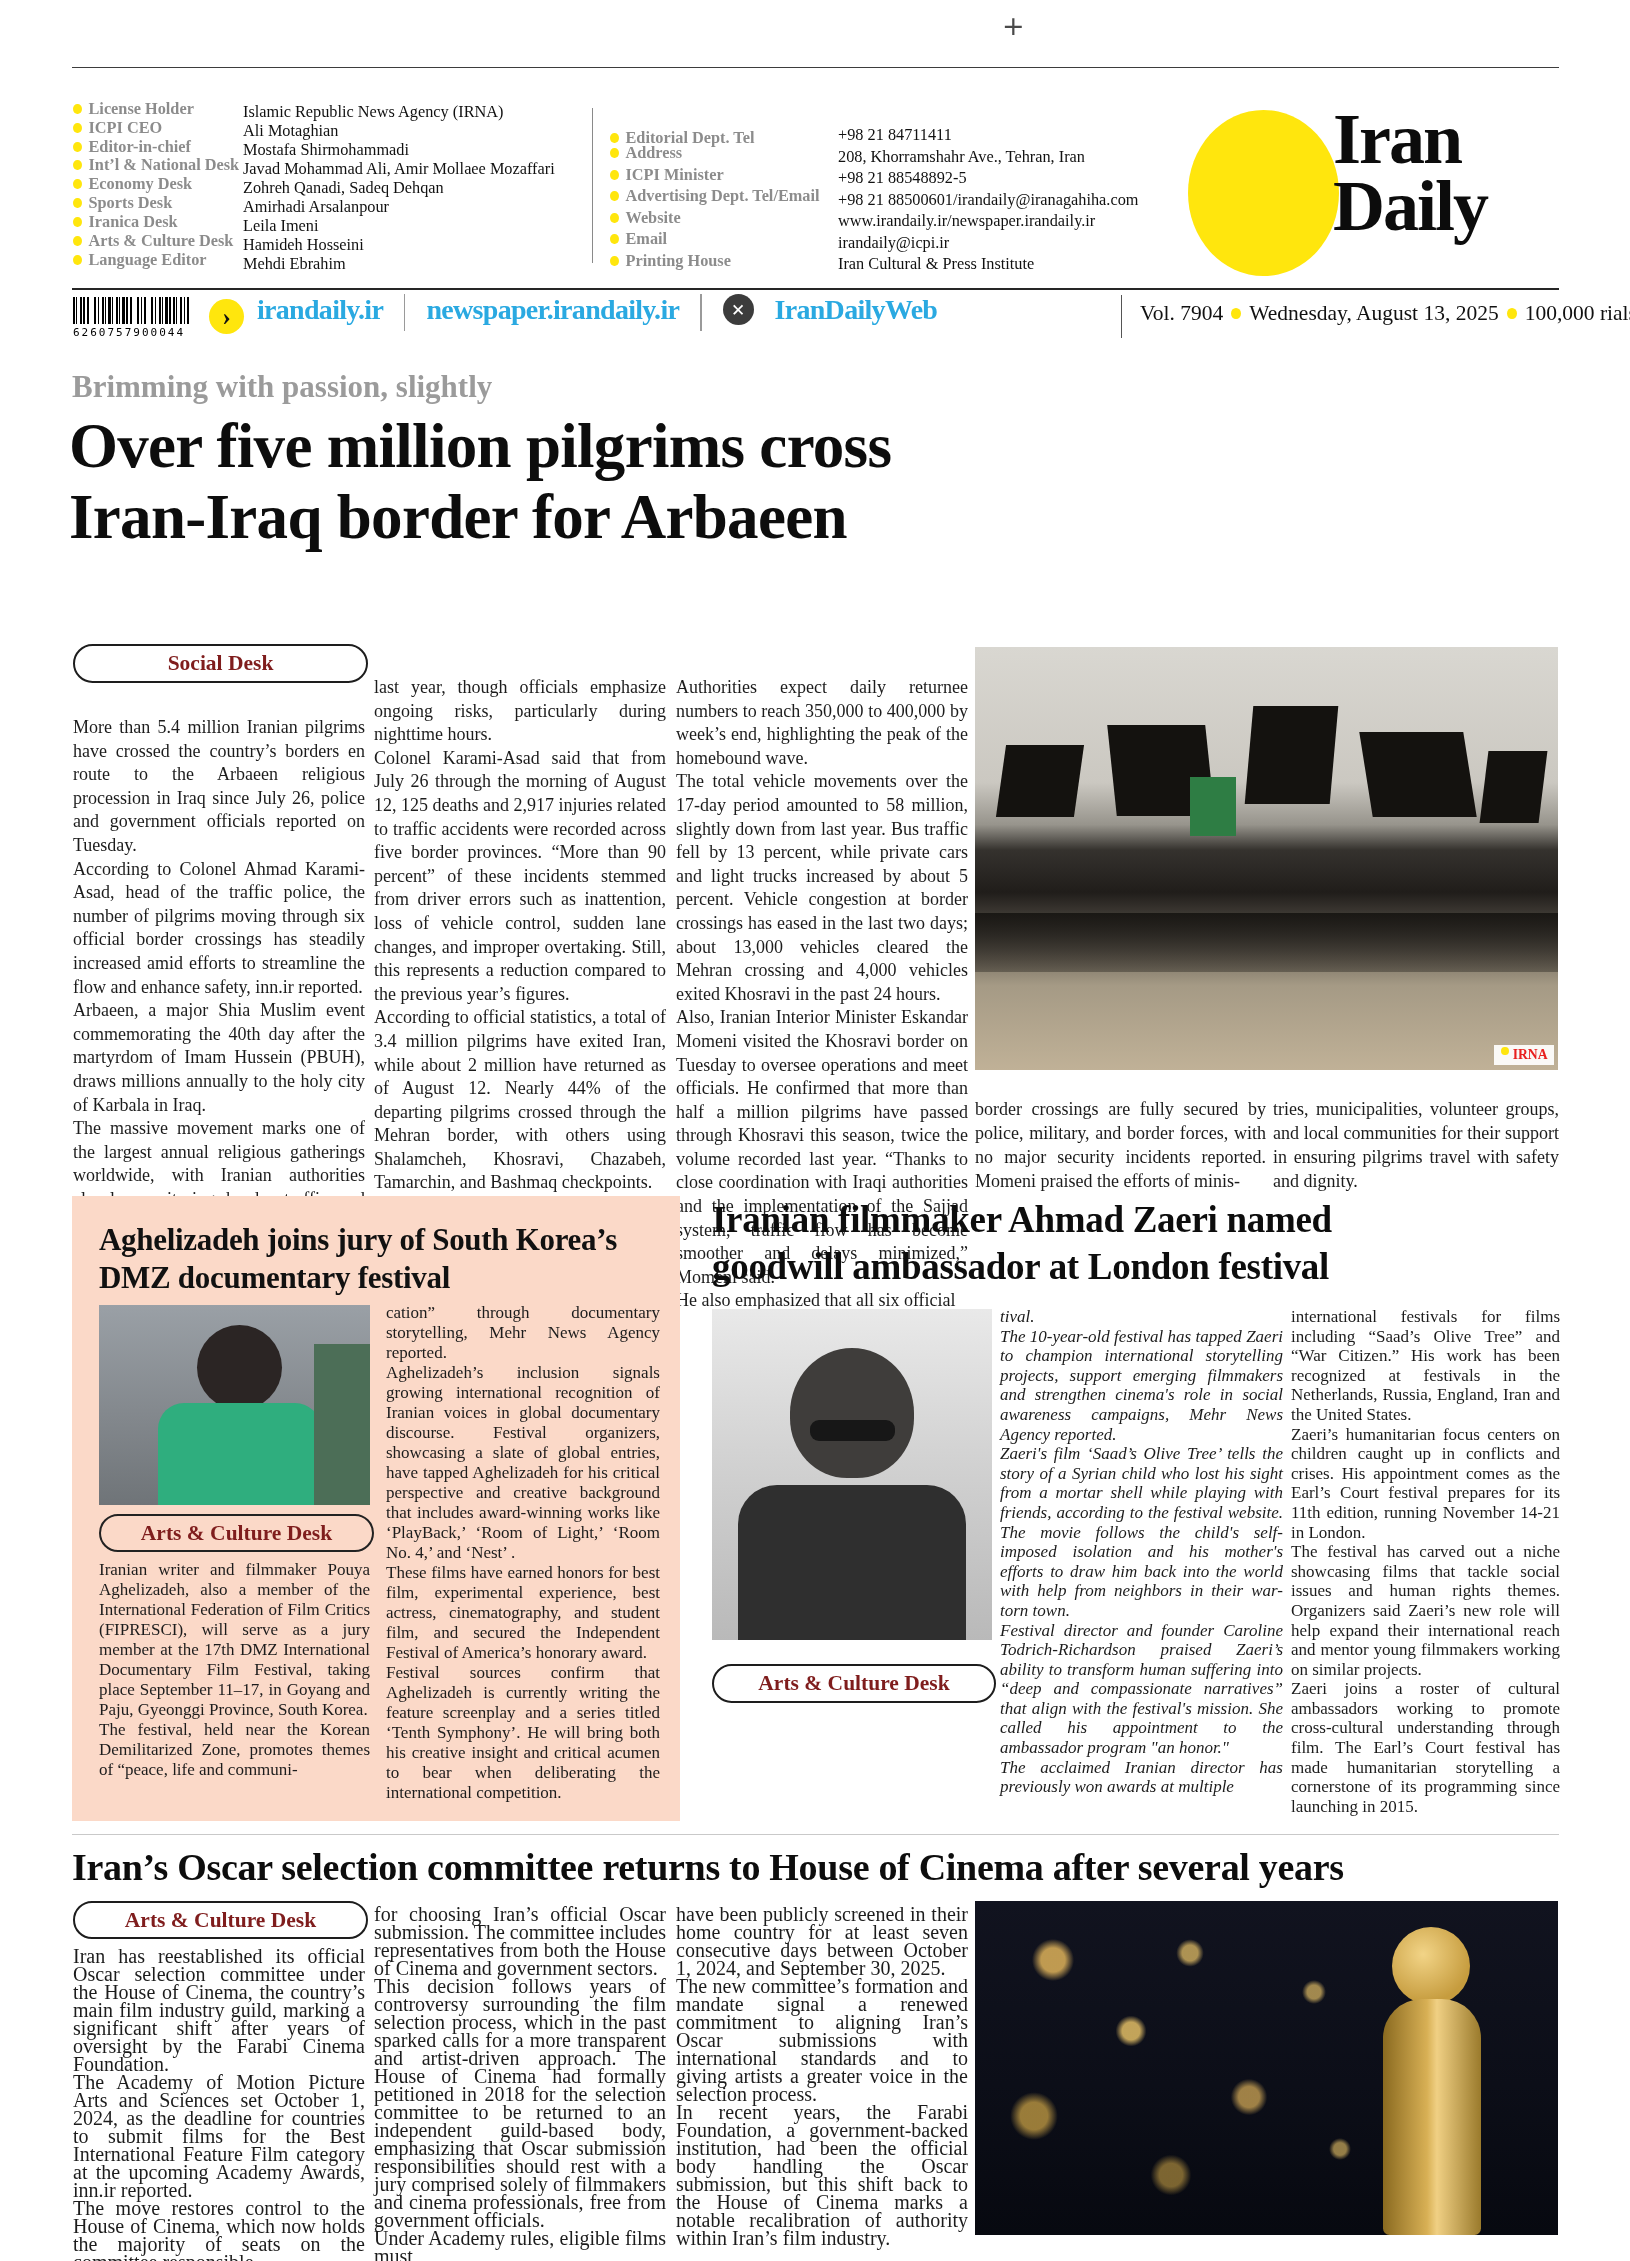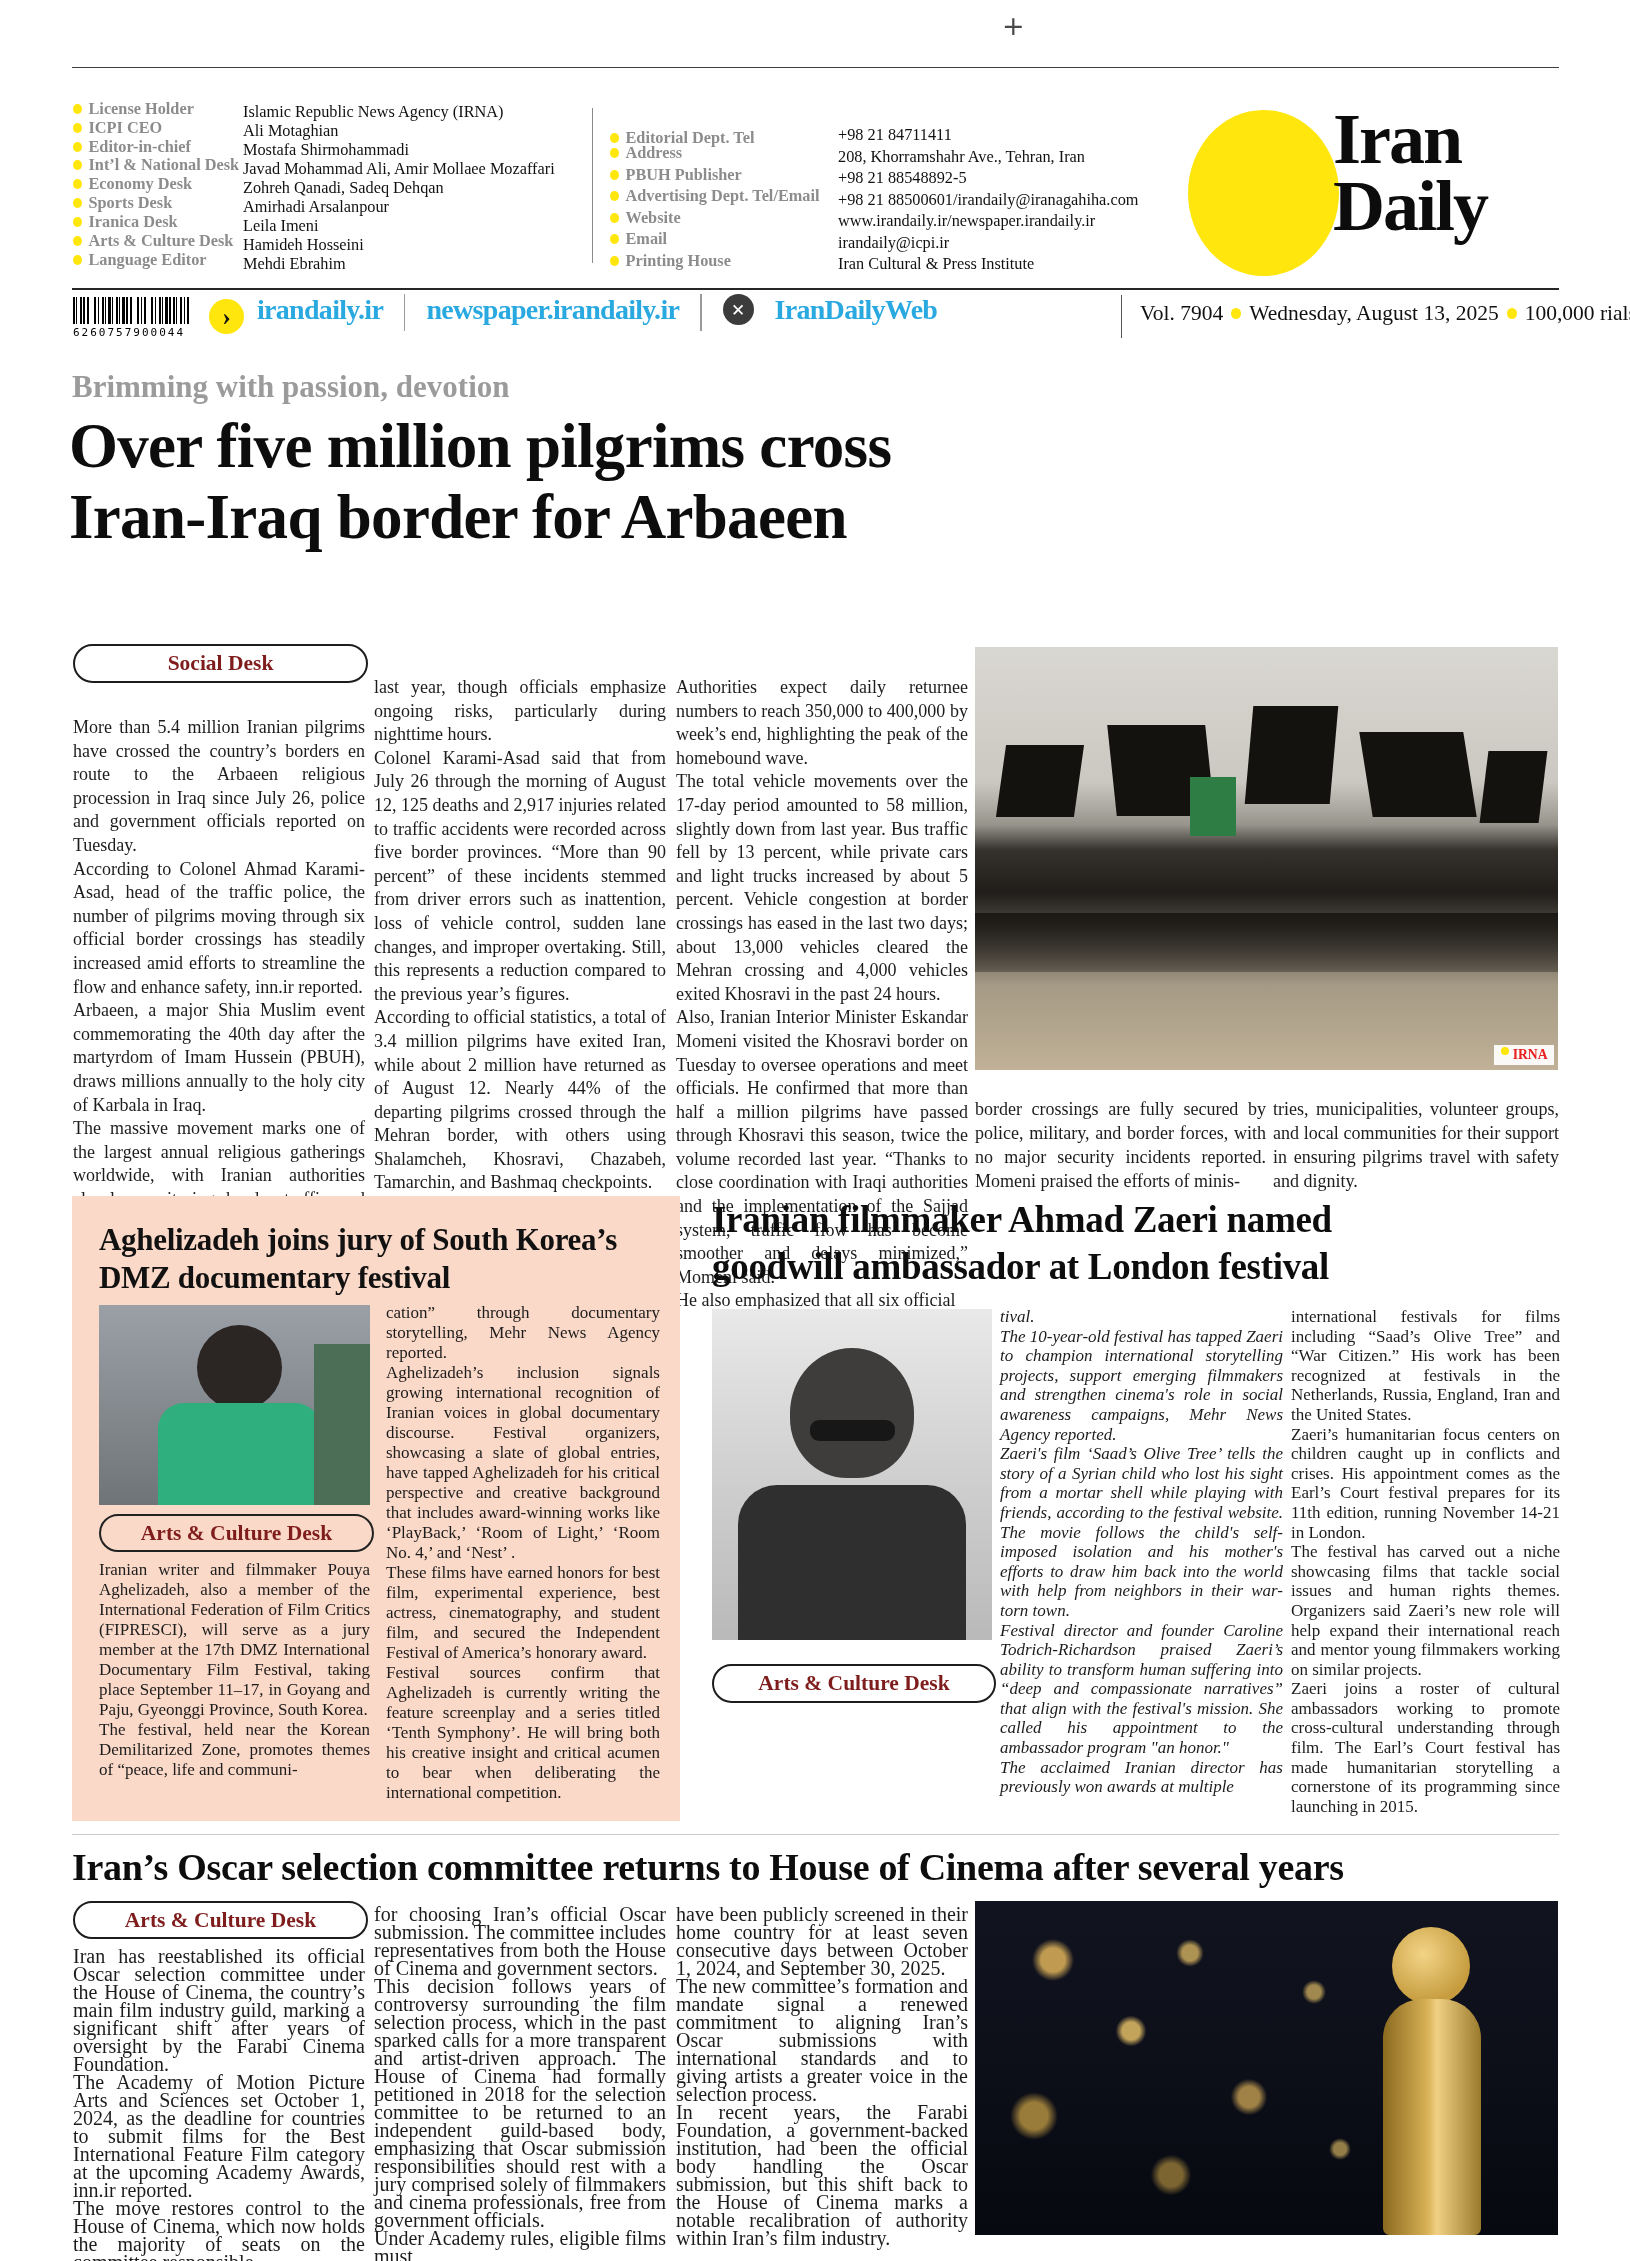--- a/index.html
+++ b/index.html
@@ -117,21 +117,21 @@
         <span class="mast-label">Editorial Dept. Tel</span>
       </div>
     <div class="mast-value" style="left:838px;top:125px;">+98 21 84711411</div>
     <div class="mast-row" style="left:610px;top:144px;">
         <span class="dot"></span>
         <span class="mast-label">Address</span>
       </div>
     <div class="mast-value" style="left:838px;top:147px;">208, Khorramshahr Ave., Tehran, Iran</div>
     <div class="mast-row" style="left:610px;top:166px;">
         <span class="dot"></span>
-        <span class="mast-label">PBUH Publisher</span>
+        <span class="mast-label">ICPI Minister</span>
       </div>
     <div class="mast-value" style="left:838px;top:168px;">+98 21 88548892-5</div>
     <div class="mast-row" style="left:610px;top:187px;">
         <span class="dot"></span>
         <span class="mast-label">Advertising Dept. Tel/Email</span>
       </div>
     <div class="mast-value" style="left:838px;top:190px;">+98 21 88500601/irandaily@iranagahiha.com</div>
     <div class="mast-row" style="left:610px;top:209px;">
         <span class="dot"></span>
         <span class="mast-label">Website</span>
@@ -178,21 +178,21 @@
 
   <div class="issue" style="left:1140px;top:301px;">
     <span>Vol. 7904</span>
     <span class="dot"></span>
     <span>Wednesday, August 13, 2025</span>
     <span class="dot"></span>
     <span>100,000 rials</span>
 
   </div>
 
-  <div class="kicker" style="left:72px;top:369px;">Brimming with passion, devotion</div>
+  <div class="kicker" style="left:72px;top:369px;">Brimming with passion, slightly</div>
   <div class="headline1" style="left:69px;top:411px;width:1434px;">Over five million pilgrims cross
 Iran-Iraq border for Arbaeen</div>
 
   <div class="pill" style="left:73px;top:644px;width:291px;height:35px;">
       <span>Social Desk</span>
     </div>
   <div class="bodycol lead-col" style="left:73px;top:692px;width:292px;height:483px;">More than 5.4 million Iranian pilgrims have crossed the country’s borders en route to the Arbaeen religious procession in Iraq since July 26, police and government officials reported on Tuesday.
 According to Colonel Ahmad Karami-Asad, head of the traffic police, the number of pilgrims moving through six official border crossings has steadily increased amid efforts to streamline the flow and enhance safety, inn.ir reported.
 Arbaeen, a major Shia Muslim event commemorating the 40th day after the martyrdom of Imam Hussein (PBUH), draws millions annually to the holy city of Karbala in Iraq.
 The massive movement marks one of the largest annual religious gatherings worldwide, with Iranian authorities closely monitoring border traffic and road safety. Despite the surge in crossings, fatal accidents linked to the pilgrimage have dropped compared to</div>

